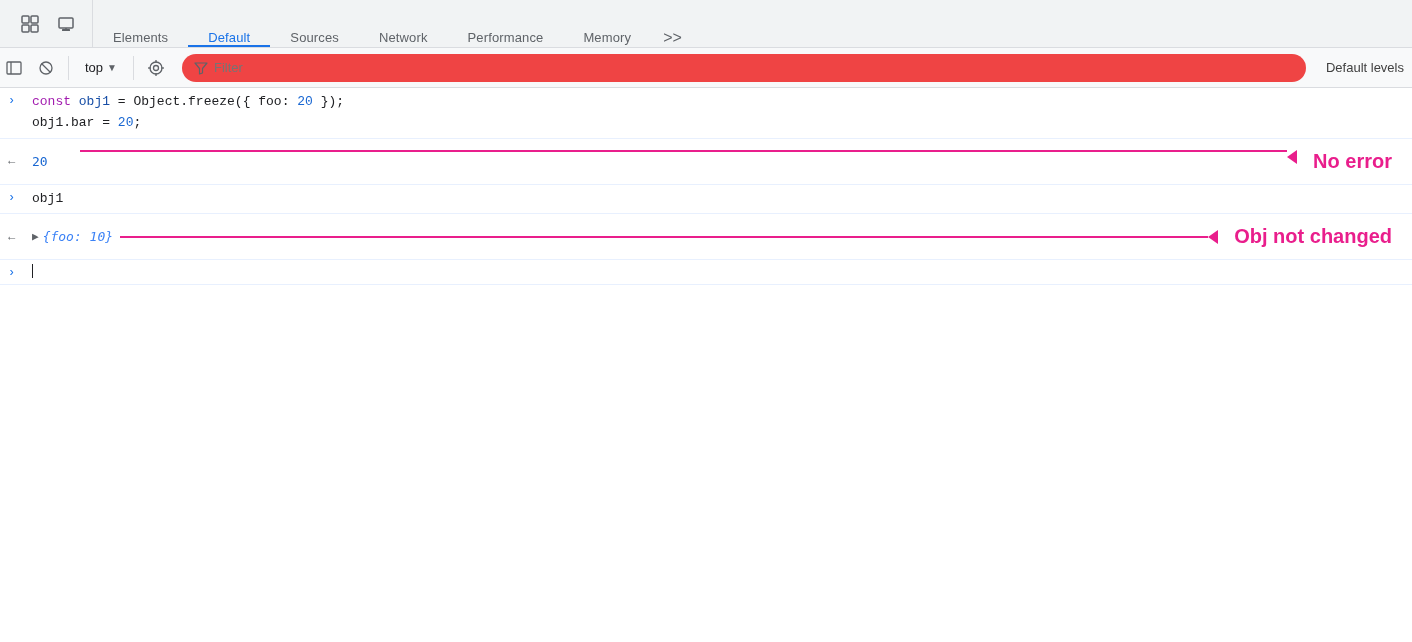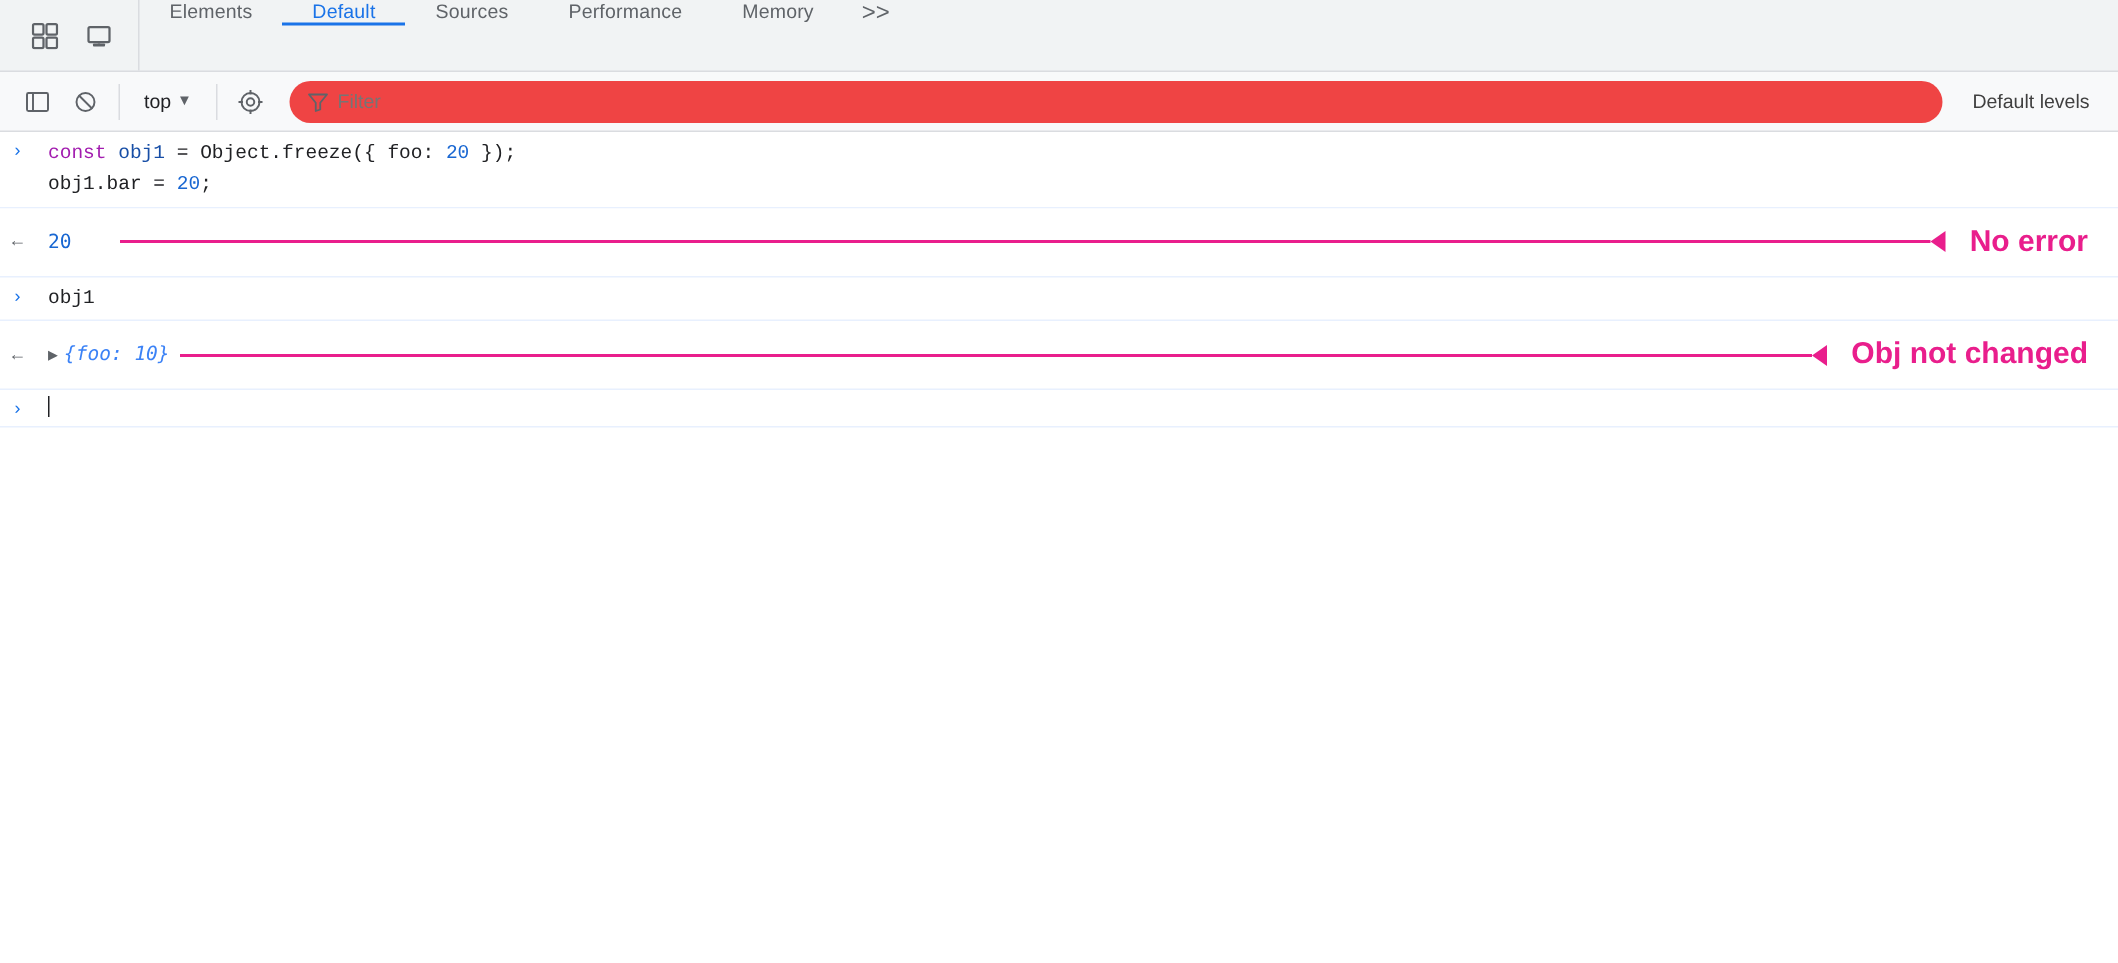--- a/index.html
+++ b/index.html
@@ -36,21 +36,21 @@
       align-items: center;
       justify-content: center;
       color: #5f6368;
       font-size: 18px;
       cursor: pointer;
       border-radius: 4px;
     }
 
     .tabs {
       display: flex;
-      align-items: flex-start;
+      align-items: flex-end;
       flex: 1;
     }
 
     .tab {
       display: flex;
       align-items: center;
       padding: 0 20px;
       font-size: 13px;
       color: #5f6368;
       cursor: pointer;
@@ -75,21 +75,21 @@
       cursor: pointer;
     }
 
     
     .toolbar {
       display: flex;
       align-items: center;
       background: #f8f9fa;
       border-bottom: 1px solid #dadce0;
       height: 40px;
-      padding: 0 11px;
+      padding: 0 0;
       gap: 4px;
     }
 
     .toolbar-btn {
       width: 28px;
       height: 28px;
       display: flex;
       align-items: center;
       justify-content: center;
       color: #5f6368;
@@ -235,20 +235,23 @@
 
   <div class="tabs">
     <div class="tab">
       <span>Elements</span>
     </div>
     <div class="tab active">
       <span>Default</span>
     </div>
     <div class="tab">
       <span>Sources</span>
+    </div>
+    <div class="tab">
+      <span>Network</span>
     </div>
     <div class="tab">
       <span>Performance</span>
     </div>
     <div class="tab">
       <span>Memory</span>
     </div>
     <div class="tab-more">
       <span>&gt;&gt;</span>
     </div>
@@ -310,21 +313,21 @@
       <div>
         <span class="plain">obj1.bar = </span><span class="num">20</span><span class="plain">;</span>
       </div>
     </div>
   </div>
 
   <div style="display:flex; align-items:center; padding:4px 8px; background:#fff; border-bottom:1px solid #e8f0fe; position:relative; height:46px;">
     <span style="color:#5f6368; margin-right:8px; font-size:12px; min-width:16px;">←</span>
     <span style="color:#1967d2; font-family:monospace; font-size:13px;">20</span>
 
-    <div style="display:flex; align-items:center; position:absolute; left:80px; right:20px;">
+    <div style="display:flex; align-items:flex-start; position:absolute; left:80px; right:20px;">
       <div style="height:2px; background:#e91e8c; flex:1;"></div>
       <div style="width:0;height:0;border-top:7px solid transparent;border-bottom:7px solid transparent;border-right:10px solid #e91e8c;flex-shrink:0;"></div>
       <span style="color:#e91e8c; font-family:-apple-system,sans-serif; font-size:20px; font-weight:700; margin-left:16px; white-space:nowrap;">No error</span>
     </div>
   </div>
 
   <div class="console-row">
     <span class="console-prefix" style="color:#1a73e8;">›</span>
     <span class="console-text plain">obj1</span>
   </div>

